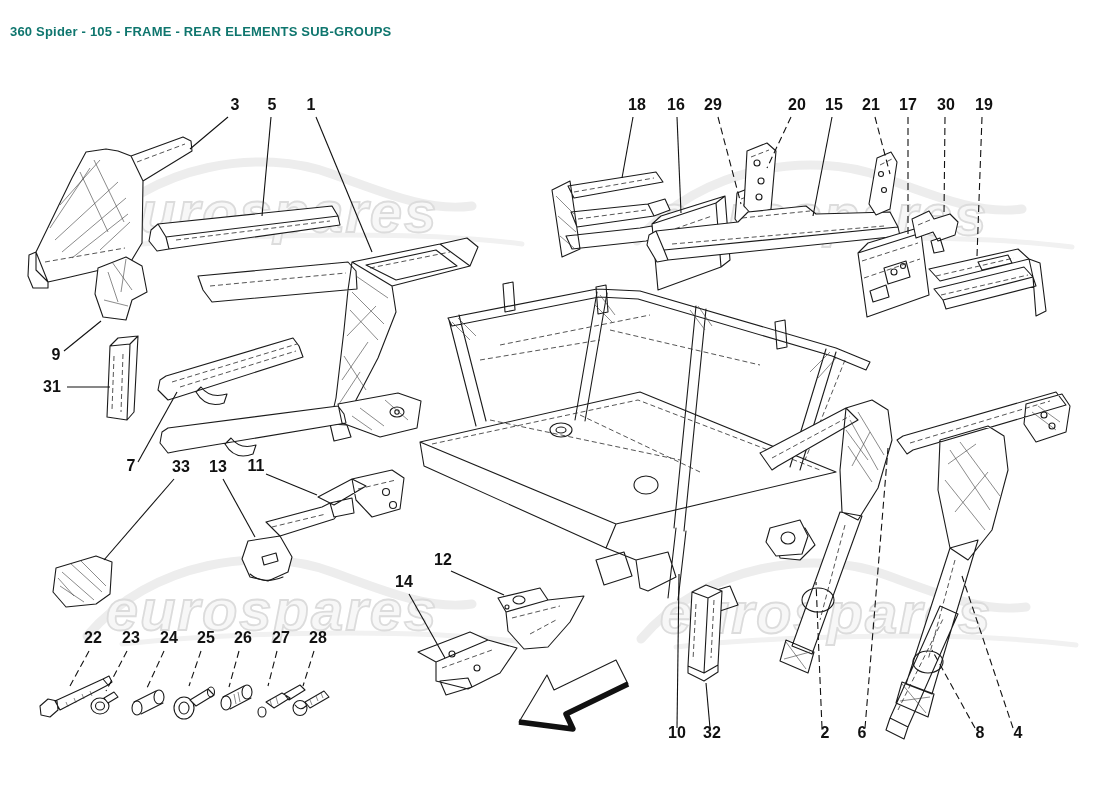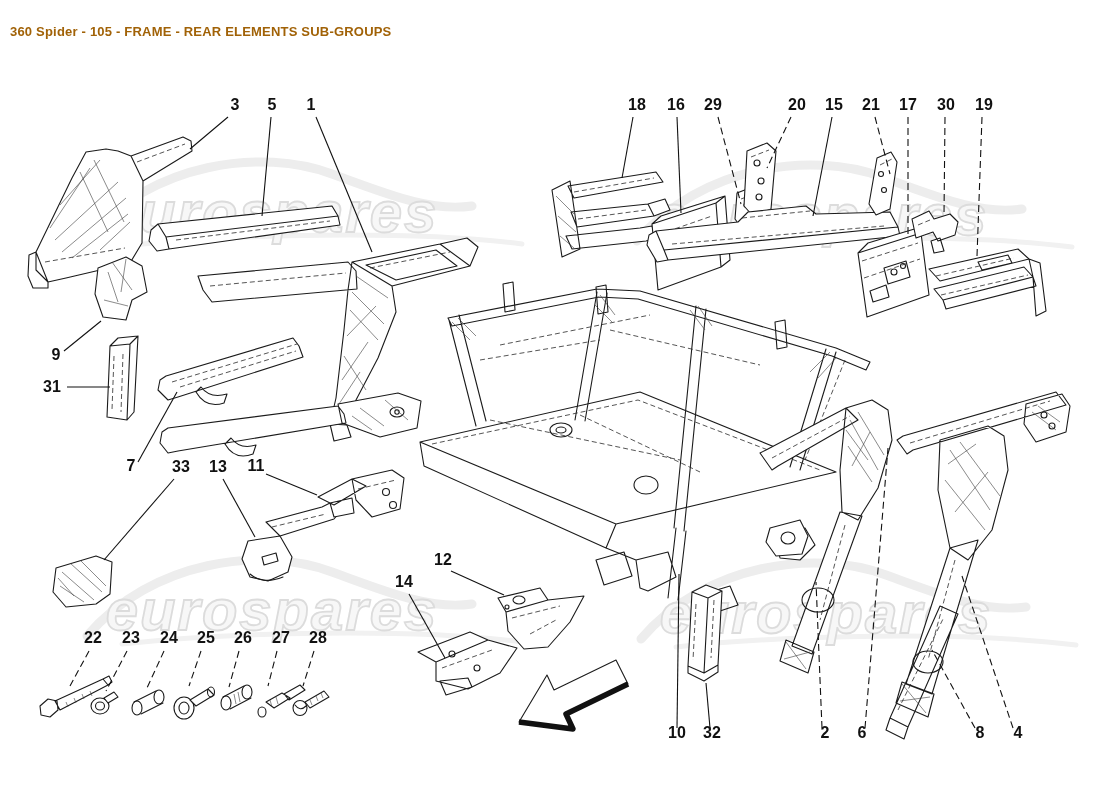--- a/index.html
+++ b/index.html
@@ -17,21 +17,21 @@
   .wm-text{font-family:"Liberation Sans",sans-serif;font-size:58px;font-weight:bold;font-style:italic;
            letter-spacing:2px;fill:#f7f7f7;stroke:#dcdcdc;stroke-width:1.8;text-anchor:middle;}
   .swoosh{fill:none;stroke:#ededed;stroke-width:9;stroke-linecap:round;}
   .swoosh2{fill:none;stroke:#f1f1f1;stroke-width:5;stroke-linecap:round;}
   .arrow-shadow{fill:none;stroke:#111;stroke-width:5.5;stroke-linejoin:round;}
 </style>
 </head>
 <body>
 
 <div class="stage">
-  <div class="title" style="color: #a16207;">360 Spider - 105 - FRAME - REAR ELEMENTS SUB-GROUPS</div>
+  <div class="title" style="color: #0f766e;">360 Spider - 105 - FRAME - REAR ELEMENTS SUB-GROUPS</div>
 
   <svg id="diagram-svg" width="1100" height="800" viewBox="0 0 1100 800">
 
     <g id="watermark-layer">
         <path d="M 87 238 C 152 162, 262 148, 332 174 C 387 194, 430 212, 472 206" class="swoosh"></path>
         <path d="M 122 246 C 232 234, 412 230, 522 244" class="swoosh2"></path>
         <text x="272" y="232" class="wm-text">eurospares</text>
         <path d="M 637 241 C 702 165, 812 151, 882 177 C 937 197, 980 215, 1022 209" class="swoosh"></path>
         <path d="M 672 249 C 782 237, 962 233, 1072 247" class="swoosh2"></path>
         <text x="822" y="235" class="wm-text">eurospares</text>

